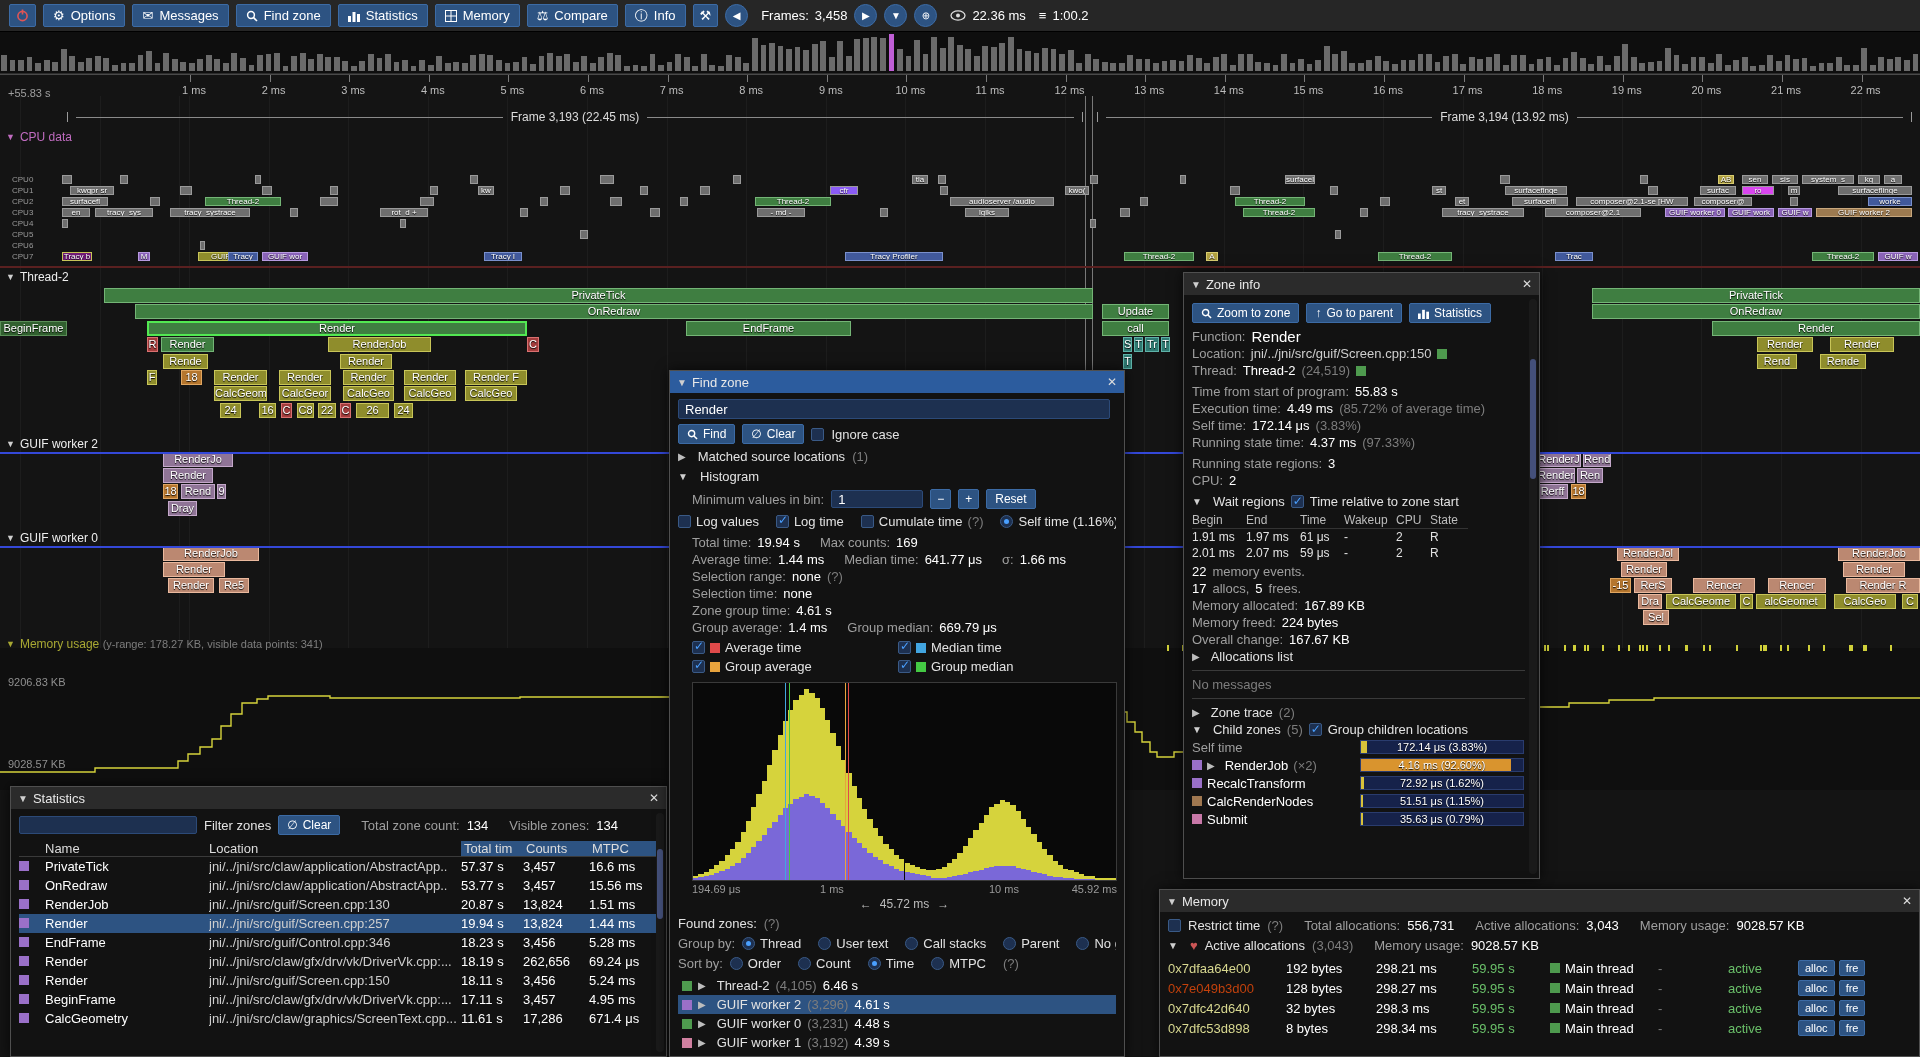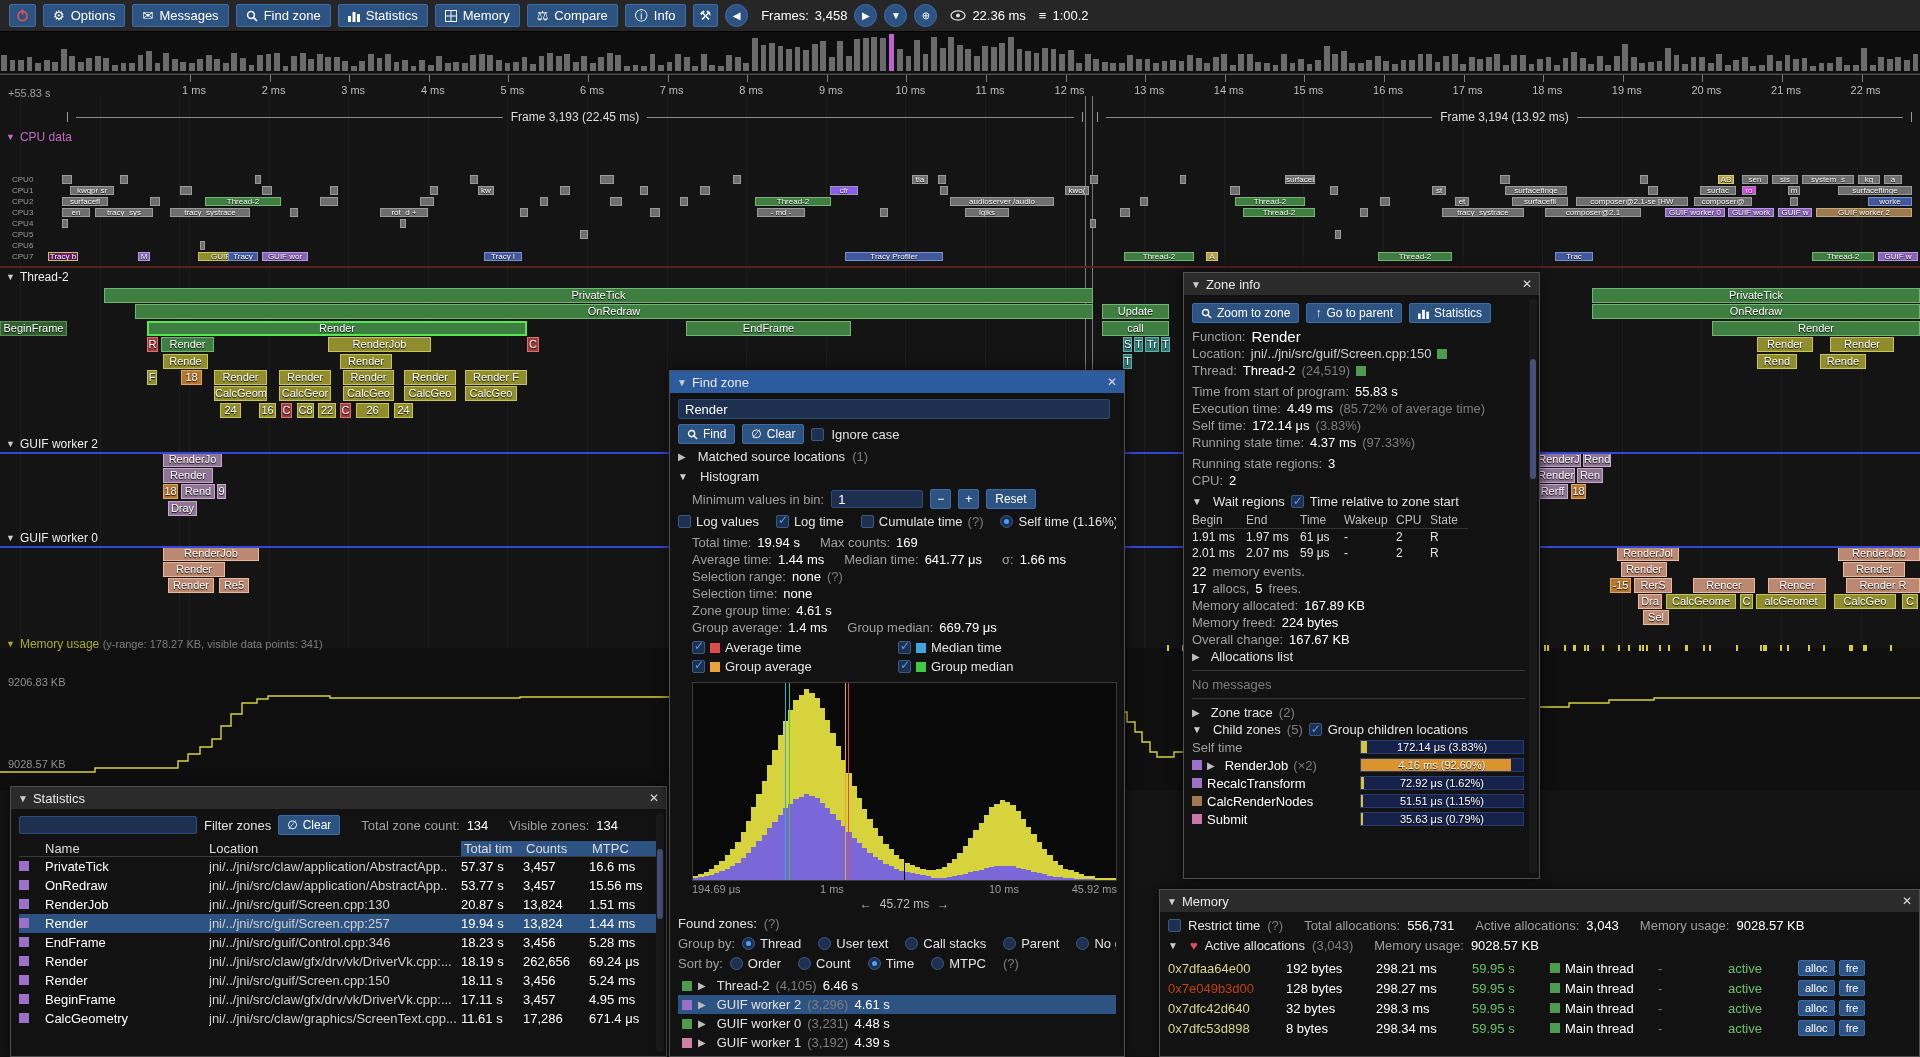--- a/index.html
+++ b/index.html
@@ -548,21 +548,21 @@
       <div class="cseg" style="left: 700px; width: 10px; background: rgb(110, 110, 110); border-color: rgb(154, 154, 154);"></div>
       <div class="cseg" style="left: 830px; width: 28px; background: #8b5cf6; border-color: rgb(154, 154, 154);">cfr</div>
       <div class="cseg" style="left: 940px; width: 8px; background: rgb(110, 110, 110); border-color: rgb(154, 154, 154);"></div>
       <div class="cseg" style="left: 1065px; width: 24px; background: rgb(110, 110, 110); border-color: rgb(154, 154, 154);">kwo(</div>
       <div class="cseg" style="left: 1230px; width: 10px; background: rgb(110, 110, 110); border-color: rgb(154, 154, 154);"></div>
       <div class="cseg" style="left: 1330px; width: 8px; background: rgb(110, 110, 110); border-color: rgb(154, 154, 154);"></div>
       <div class="cseg" style="left: 1432px; width: 14px; background: rgb(110, 110, 110); border-color: rgb(154, 154, 154);">st</div>
       <div class="cseg" style="left: 1505px; width: 62px; background: rgb(110, 110, 110); border-color: rgb(154, 154, 154);">surfacefinge</div>
       <div class="cseg" style="left: 1648px; width: 10px; background: rgb(110, 110, 110); border-color: rgb(154, 154, 154);"></div>
       <div class="cseg" style="left: 1700px; width: 36px; background: rgb(110, 110, 110); border-color: rgb(154, 154, 154);">surfac</div>
-      <div class="cseg" style="left: 1742px; width: 14px; background: #d946ef; border-color: rgb(154, 154, 154);">ro</div>
+      <div class="cseg" style="left: 1742px; width: 32px; background: #d946ef; border-color: rgb(154, 154, 154);">ro</div>
       <div class="cseg" style="left: 1788px; width: 12px; background: rgb(110, 110, 110); border-color: rgb(154, 154, 154);">m</div>
       <div class="cseg" style="left: 1838px; width: 74px; background: rgb(110, 110, 110); border-color: rgb(154, 154, 154);">surfaceflinge</div>
     </div>
     <div class="cpurow" style="top: 197px;">
       <span class="cpulbl">CPU2</span>
       <div class="cseg" style="left: 62px; width: 46px; background: rgb(110, 110, 110); border-color: rgb(154, 154, 154);">surfacefl</div>
       <div class="cseg" style="left: 150px; width: 10px; background: rgb(110, 110, 110); border-color: rgb(154, 154, 154);"></div>
       <div class="cseg" style="left: 205px; width: 76px; background: rgb(63, 126, 65); border-color: rgb(116, 181, 118);">Thread-2</div>
       <div class="cseg" style="left: 320px; width: 18px; background: rgb(110, 110, 110); border-color: rgb(154, 154, 154);"></div>
       <div class="cseg" style="left: 420px; width: 14px; background: rgb(110, 110, 110); border-color: rgb(154, 154, 154);"></div>
@@ -613,21 +613,21 @@
       <span class="cpulbl">CPU5</span>
       <div class="cseg" style="left: 580px; width: 8px; background: rgb(110, 110, 110); border-color: rgb(154, 154, 154);"></div>
       <div class="cseg" style="left: 1335px; width: 6px; background: rgb(110, 110, 110); border-color: rgb(154, 154, 154);"></div>
     </div>
     <div class="cpurow" style="top: 241px;">
       <span class="cpulbl">CPU6</span>
       <div class="cseg" style="left: 200px; width: 5px; background: rgb(110, 110, 110); border-color: rgb(154, 154, 154);"></div>
     </div>
     <div class="cpurow" style="top: 252px;">
       <span class="cpulbl">CPU7</span>
-      <div class="cseg" style="left: 48px; width: 30px; background: #701a75; border-color: rgb(200, 197, 88);">Tracy b</div>
+      <div class="cseg" style="left: 62px; width: 30px; background: #701a75; border-color: rgb(200, 197, 88);">Tracy b</div>
       <div class="cseg" style="left: 138px; width: 12px; background: rgb(138, 99, 184); border-color: rgb(183, 154, 224);">M</div>
       <div class="cseg" style="left: 198px; width: 45px; background: rgb(143, 141, 44); border-color: rgb(200, 197, 88); text-decoration: underline;">GUIF</div>
       <div class="cseg" style="left: 228px; width: 30px; background: rgb(65, 89, 156); border-color: rgb(122, 144, 204);">Tracy</div>
       <div class="cseg" style="left: 262px; width: 46px; background: rgb(138, 99, 184); border-color: rgb(183, 154, 224);">GUIF wor</div>
       <div class="cseg" style="left: 484px; width: 38px; background: rgb(65, 89, 156); border-color: rgb(122, 144, 204);">Tracy I</div>
       <div class="cseg" style="left: 845px; width: 98px; background: rgb(65, 89, 156); border-color: rgb(122, 144, 204);">Tracy Profiler</div>
       <div class="cseg" style="left: 1124px; width: 70px; background: rgb(63, 126, 65); border-color: rgb(116, 181, 118);">Thread-2</div>
       <div class="cseg" style="left: 1206px; width: 12px; background: rgb(176, 160, 64); border-color: rgb(216, 204, 112);">A</div>
       <div class="cseg" style="left: 1378px; width: 74px; background: rgb(63, 126, 65); border-color: rgb(116, 181, 118);">Thread-2</div>
       <div class="cseg" style="left: 1555px; width: 38px; background: rgb(65, 89, 156); border-color: rgb(122, 144, 204);">Trac</div>
@@ -685,21 +685,21 @@
     <div class="zone" style="top: 402.8px; left: 297px; width: 17px; background: rgb(143, 141, 44); border-color: rgb(200, 197, 88);">C8</div>
     <div class="zone" style="top: 402.8px; left: 318px; width: 18px; background: rgb(143, 141, 44); border-color: rgb(200, 197, 88);">22</div>
     <div class="zone" style="top: 402.8px; left: 340px; width: 11px; background: rgb(163, 60, 60); border-color: rgb(217, 112, 112);">C</div>
     <div class="zone" style="top: 402.8px; left: 356px; width: 33px; background: rgb(143, 141, 44); border-color: rgb(200, 197, 88);">26</div>
     <div class="zone" style="top: 402.8px; left: 394px; width: 19px; background: rgb(143, 141, 44); border-color: rgb(200, 197, 88);">24</div>
     <div class="sec-header" style="top: 436px; pointer-events: auto;">
       <span class="tri">▼</span>
       <span>GUIF worker 2</span>
     </div>
     <div class="thread-line" style="top: 452px;"></div>
-    <div class="zone" style="top: 452px; left: 163px; width: 59px; background: rgb(143, 116, 150); border-color: rgb(196, 168, 202);">RenderJo</div>
+    <div class="zone" style="top: 452px; left: 163px; width: 70px; background: rgb(143, 116, 150); border-color: rgb(196, 168, 202);">RenderJo</div>
     <div class="zone" style="top: 452px; left: 1537px; width: 44px; background: rgb(143, 116, 150); border-color: rgb(196, 168, 202);">RenderJ</div>
     <div class="zone" style="top: 452px; left: 1583px; width: 28px; background: rgb(143, 116, 150); border-color: rgb(196, 168, 202);">Rend</div>
     <div class="zone" style="top: 468.2px; left: 163px; width: 50px; background: rgb(143, 116, 150); border-color: rgb(196, 168, 202);">Render</div>
     <div class="zone" style="top: 468.2px; left: 1537px; width: 38px; background: rgb(143, 116, 150); border-color: rgb(196, 168, 202);">Render</div>
     <div class="zone" style="top: 468.2px; left: 1577px; width: 26px; background: rgb(143, 116, 150); border-color: rgb(196, 168, 202);">Ren</div>
     <div class="zone" style="top: 484.4px; left: 163px; width: 15px; background: rgb(181, 118, 46); border-color: rgb(224, 166, 97);">18</div>
     <div class="zone" style="top: 484.4px; left: 181px; width: 34px; background: rgb(143, 116, 150); border-color: rgb(196, 168, 202);">Rend</div>
     <div class="zone" style="top: 484.4px; left: 217px; width: 9px; background: rgb(143, 116, 150); border-color: rgb(196, 168, 202);">9</div>
     <div class="zone" style="top: 484.4px; left: 1537px; width: 31px; background: rgb(143, 116, 150); border-color: rgb(196, 168, 202);">Rerff</div>
     <div class="zone" style="top: 484.4px; left: 1571px; width: 15px; background: rgb(181, 118, 46); border-color: rgb(224, 166, 97);">18</div>

